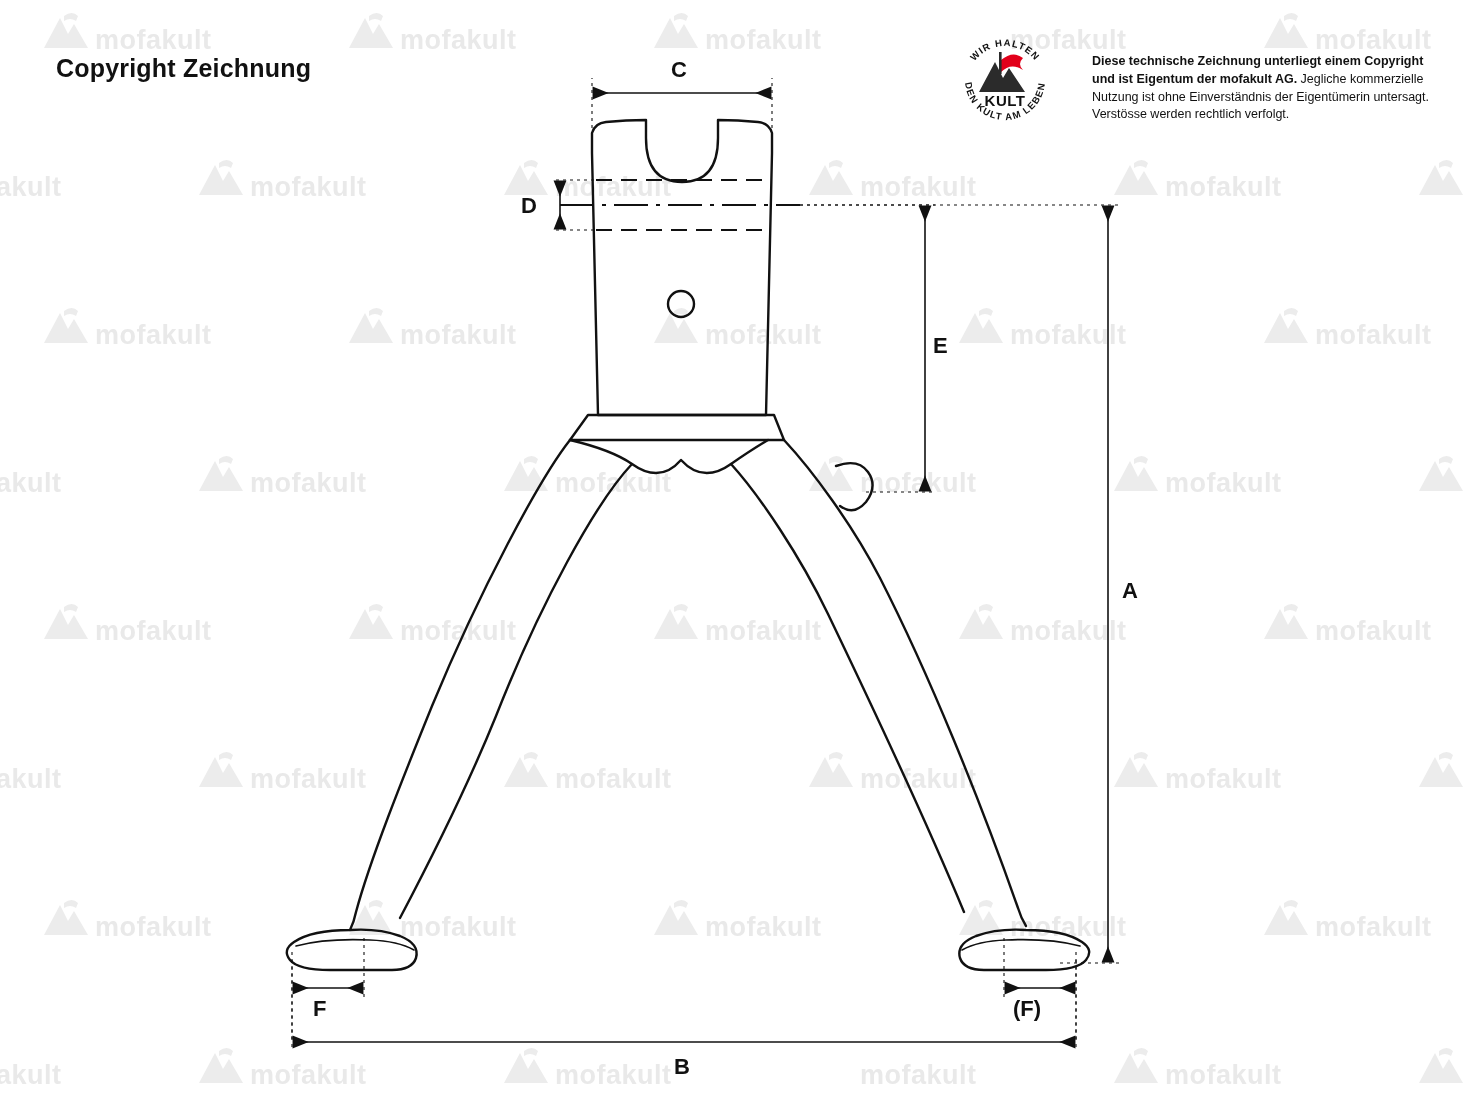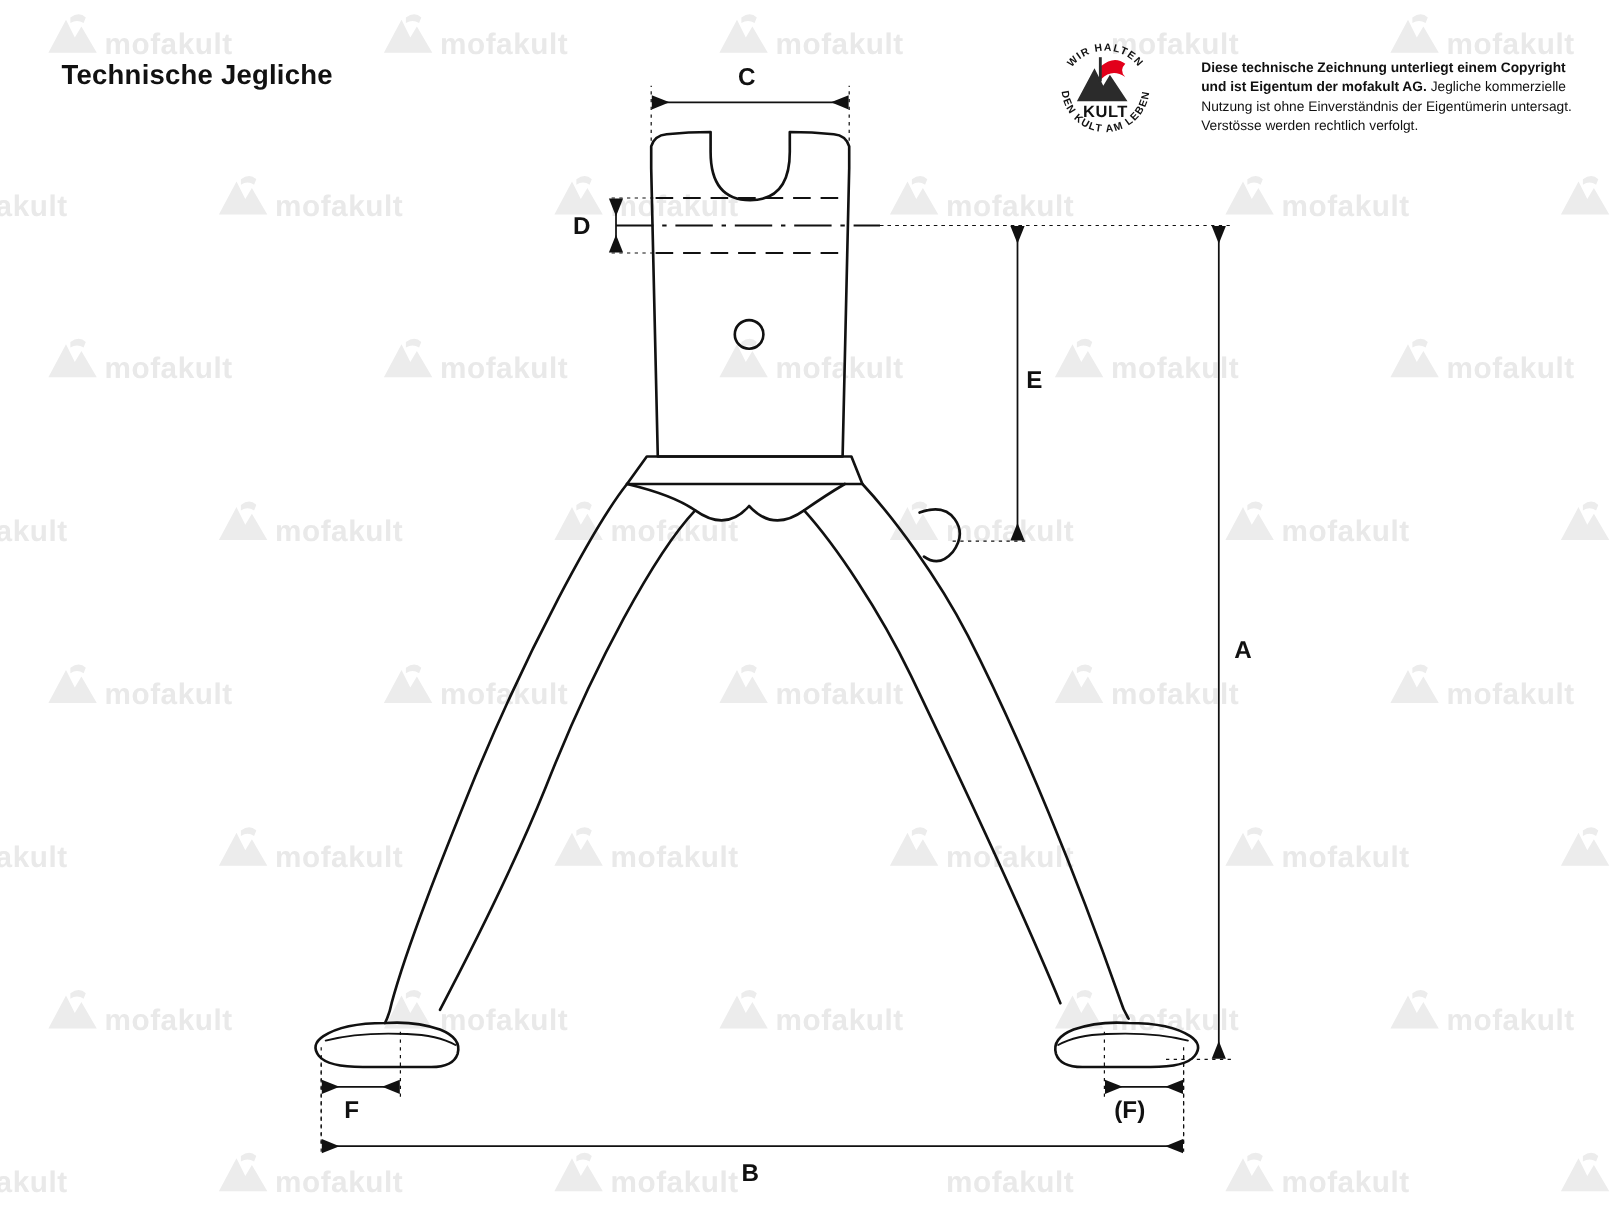--- a/index.html
+++ b/index.html
@@ -279,21 +279,21 @@
     <svg class="wm-mark" style="left:1108px; top:1043px;" viewBox="0 0 56 46">
         <path d="M6 40 L22 10 L30 26 L36 16 L50 40 Z" fill="#ececec"></path>
         <path d="M26 8 q8 -6 14 0 l-2 5 q-6 -4 -12 0 z" fill="#ececec"></path>
       </svg>
     <svg class="wm-mark" style="left:1413px; top:1043px;" viewBox="0 0 56 46">
         <path d="M6 40 L22 10 L30 26 L36 16 L50 40 Z" fill="#ececec"></path>
         <path d="M26 8 q8 -6 14 0 l-2 5 q-6 -4 -12 0 z" fill="#ececec"></path>
       </svg>
   </div>
 
-  <div class="title">Technische Jegliche</div>
+  <div class="title">Copyright Zeichnung</div>
 
   <div class="copyright">
     <span>Diese technische Zeichnung unterliegt einem Copyright und ist Eigentum der mofakult AG.</span><span class="reg"> Jegliche kommerzielle Nutzung ist ohne Einverständnis der Eigentümerin untersagt. Verstösse werden rechtlich verfolgt.</span>
   </div>
 
   <svg class="logo" viewBox="0 0 100 100">
     <defs>
       <path id="arcTop" d="M 12 54 A 38 38 0 0 1 88 54" fill="none"></path>
       <path id="arcBot" d="M 10 50 A 40 40 0 0 0 90 50" fill="none"></path>
     </defs>

